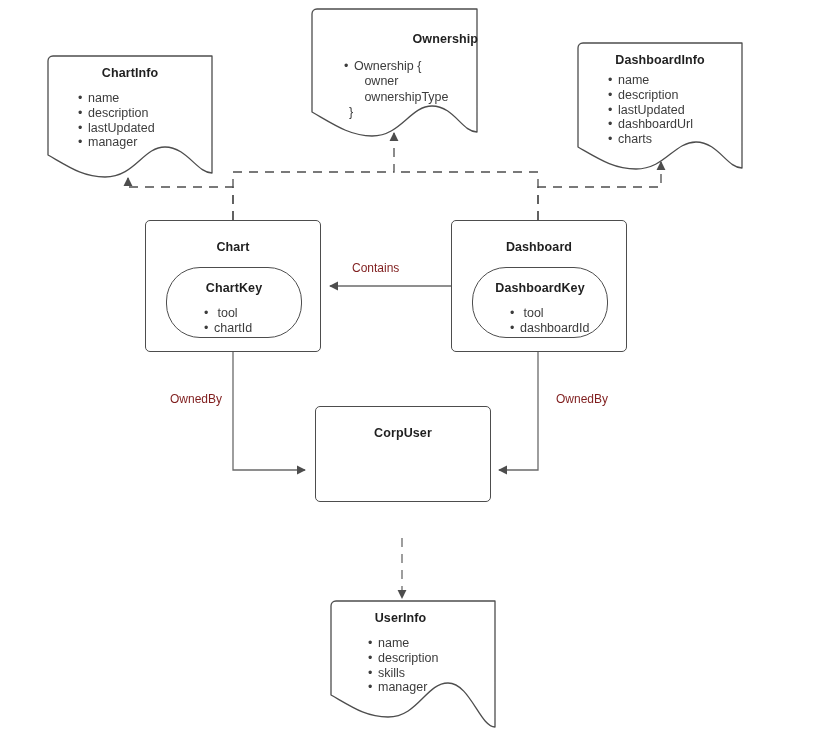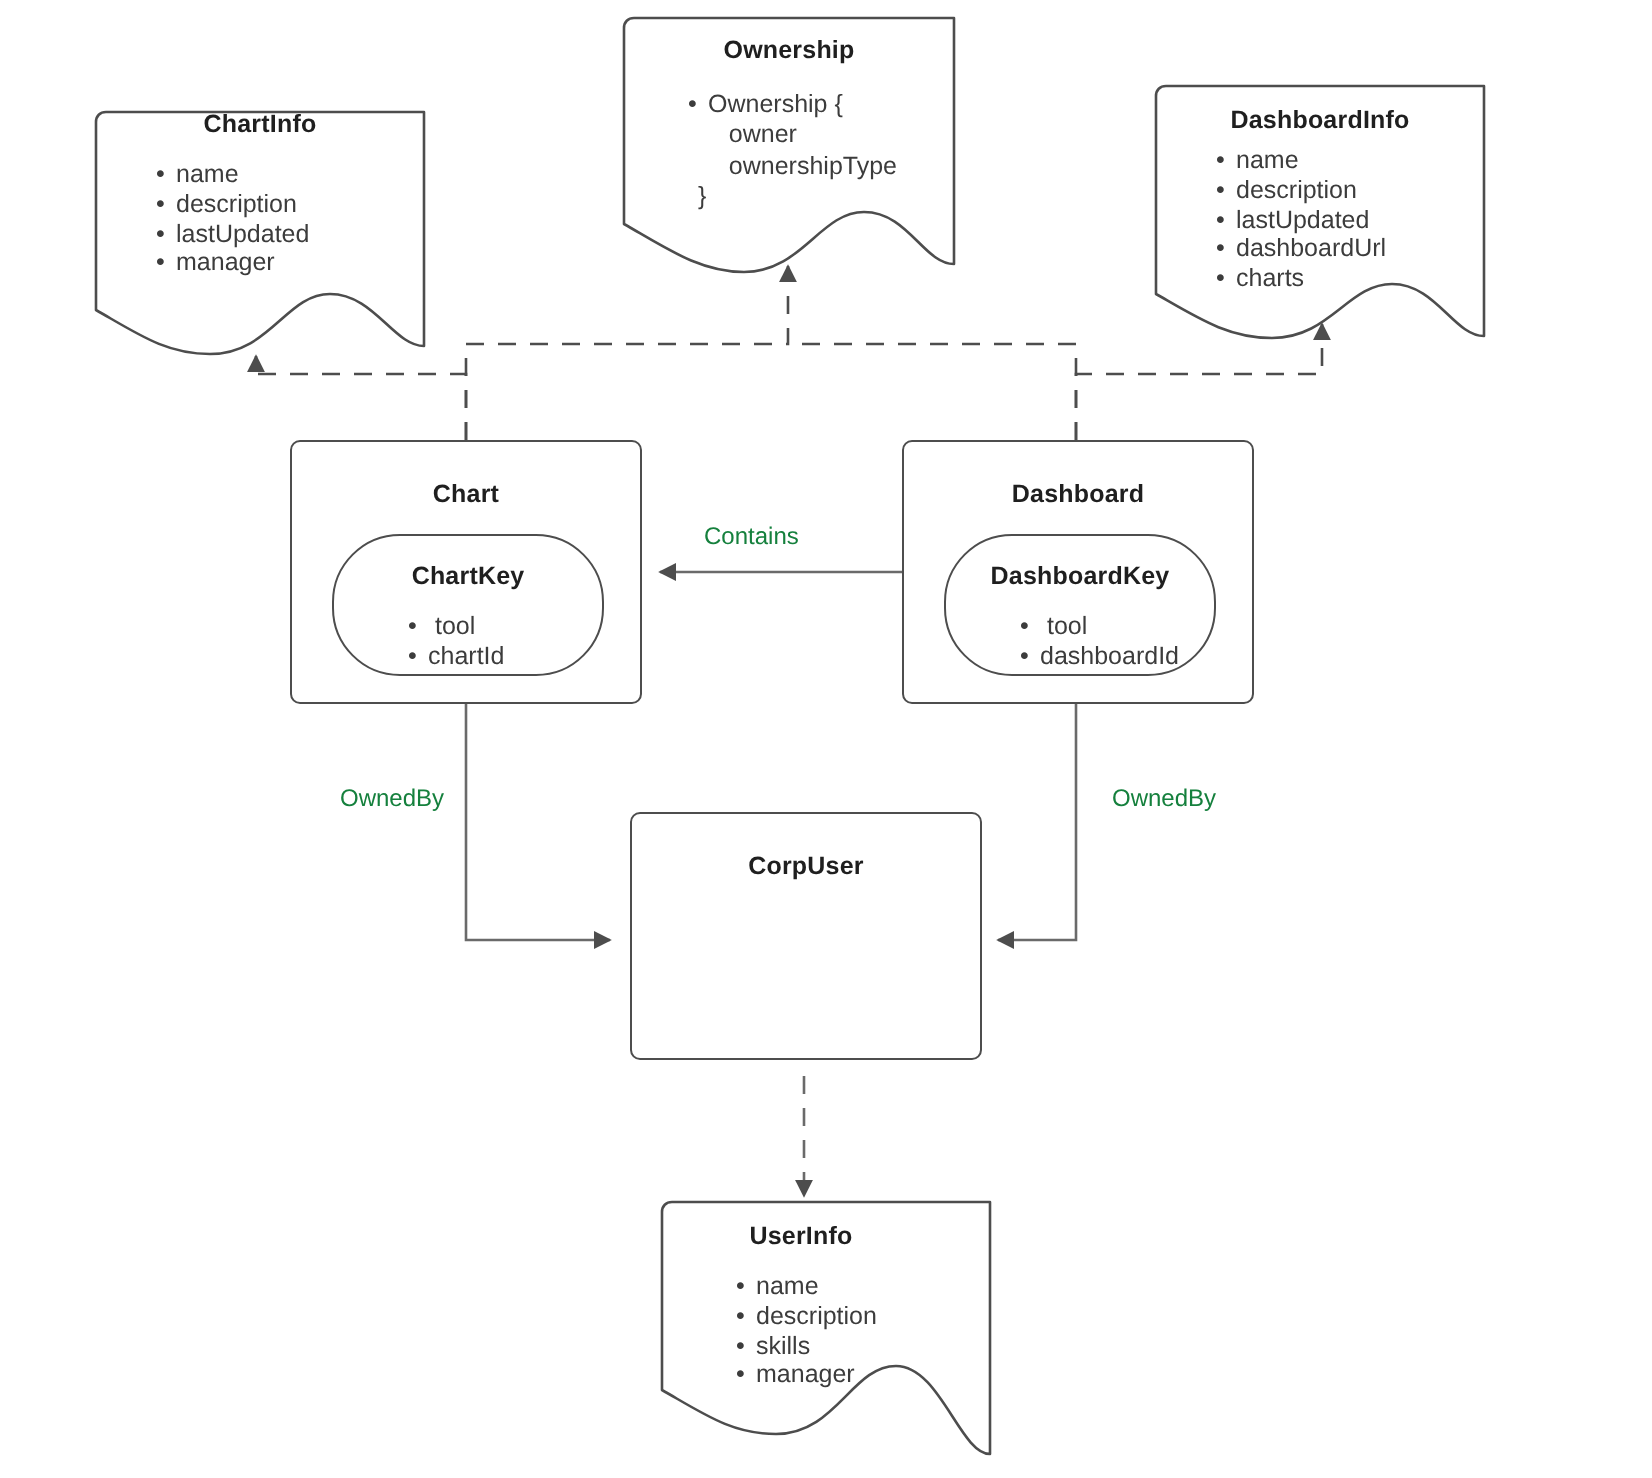--- a/index.html
+++ b/index.html
@@ -91,21 +91,21 @@
     margin-top: 13px;
     font-size: 12.5px;
   }
   .keybox .field-list {
     margin-top: 11px;
     padding-left: 23px;
   }
   .edge-label {
     position: absolute;
     font-size: 12px;
-    color: #15803d;
+    color: #7f1d1d;
     white-space: nowrap;
   }
 </style>
 </head>
 <body>
 
 <div id="canvas">
 
   <svg id="edges" viewBox="0 0 826 739" xmlns="http://www.w3.org/2000/svg">
     <defs>
@@ -147,38 +147,38 @@
     </g>
   </svg>
 
   <div class="node doc-node" style="left:47px; top:55px; width:166px; height:130px;">
     <svg class="doc-svg" width="166" height="130" viewBox="0 0 166 130" xmlns="http://www.w3.org/2000/svg">
       <path d="M 6 1 L 165 1 L 165 118 C 150 118 140 92 118 92
                C 96 92 88 122 58 122 C 36 122 22 112 1 100 L 1 6
                C 1 3 3 1 6 1 Z" fill="#ffffff" stroke="#4d4d4d" stroke-width="1.3" stroke-linejoin="round"></path>
     </svg>
     <div class="doc-body">
-      <div class="node-title" style="">ChartInfo</div>
+      <div class="node-title" style="padding-top:11px;">ChartInfo</div>
       <ul class="field-list" style="margin-top:11px; padding-left:17px;">
         <li>name</li>
         <li>description</li>
         <li>lastUpdated</li>
         <li>manager</li>
       </ul>
     </div>
   </div>
 
   <div class="node doc-node" style="left:311px; top:8px; width:167px; height:130px;">
     <svg class="doc-svg" width="167" height="130" viewBox="0 0 167 130" xmlns="http://www.w3.org/2000/svg">
       <path d="M 6 1 L 166 1 L 166 124 C 151 124 143 98 121 98
                C 99 98 90 128 61 128 C 39 128 22 116 1 104 L 1 6
                C 1 3 3 1 6 1 Z" fill="#ffffff" stroke="#4d4d4d" stroke-width="1.3" stroke-linejoin="round"></path>
     </svg>
     <div class="doc-body">
-      <div class="node-title" style="padding-top:10px;">Ownership</div>
+      <div class="node-title" style="padding-top:24px;text-align:right;">Ownership</div>
       <ul class="field-list" style="margin-top:13px; padding-left:19px; line-height:15.4px;">
         <li>Ownership {</li>
         <li class="nobullet">   owner</li>
         <li class="nobullet">   ownershipType</li>
         <li class="nobullet" style="padding-left:7px;">}</li>
       </ul>
     </div>
   </div>
 
   <div class="node doc-node" style="left:577px; top:42px; width:166px; height:128px;">
@@ -214,21 +214,21 @@
     <div class="node-title">Dashboard</div>
     <div class="keybox" style="left:20px; top:46px; width:136px; height:71px;">
       <div class="node-title">DashboardKey</div>
       <ul class="field-list">
         <li> tool</li>
         <li>dashboardId</li>
       </ul>
     </div>
   </div>
 
-  <div class="node entity" style="left:315px; top:406px; width:176px; height:124px;">
+  <div class="node entity" style="left:315px; top:406px; width:176px; height:96px;">
     <div class="node-title">CorpUser</div>
   </div>
 
   <div class="node doc-node" style="left:330px; top:600px; width:141px; height:130px;">
     <svg class="doc-svg" width="166" height="132" viewBox="0 0 166 132" xmlns="http://www.w3.org/2000/svg">
       <path d="M 6 1 L 165 1 L 165 127 C 150 127 140 83 118 83
                C 96 83 88 117 58 117 C 36 117 22 107 1 95 L 1 6
                C 1 3 3 1 6 1 Z" fill="#ffffff" stroke="#4d4d4d" stroke-width="1.3" stroke-linejoin="round"></path>
     </svg>
     <div class="doc-body">

